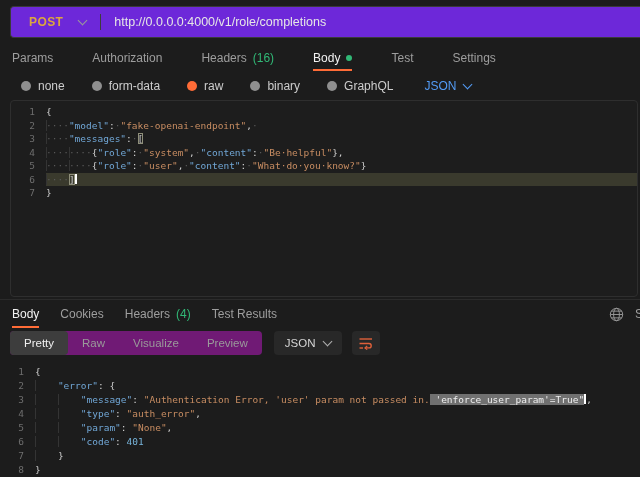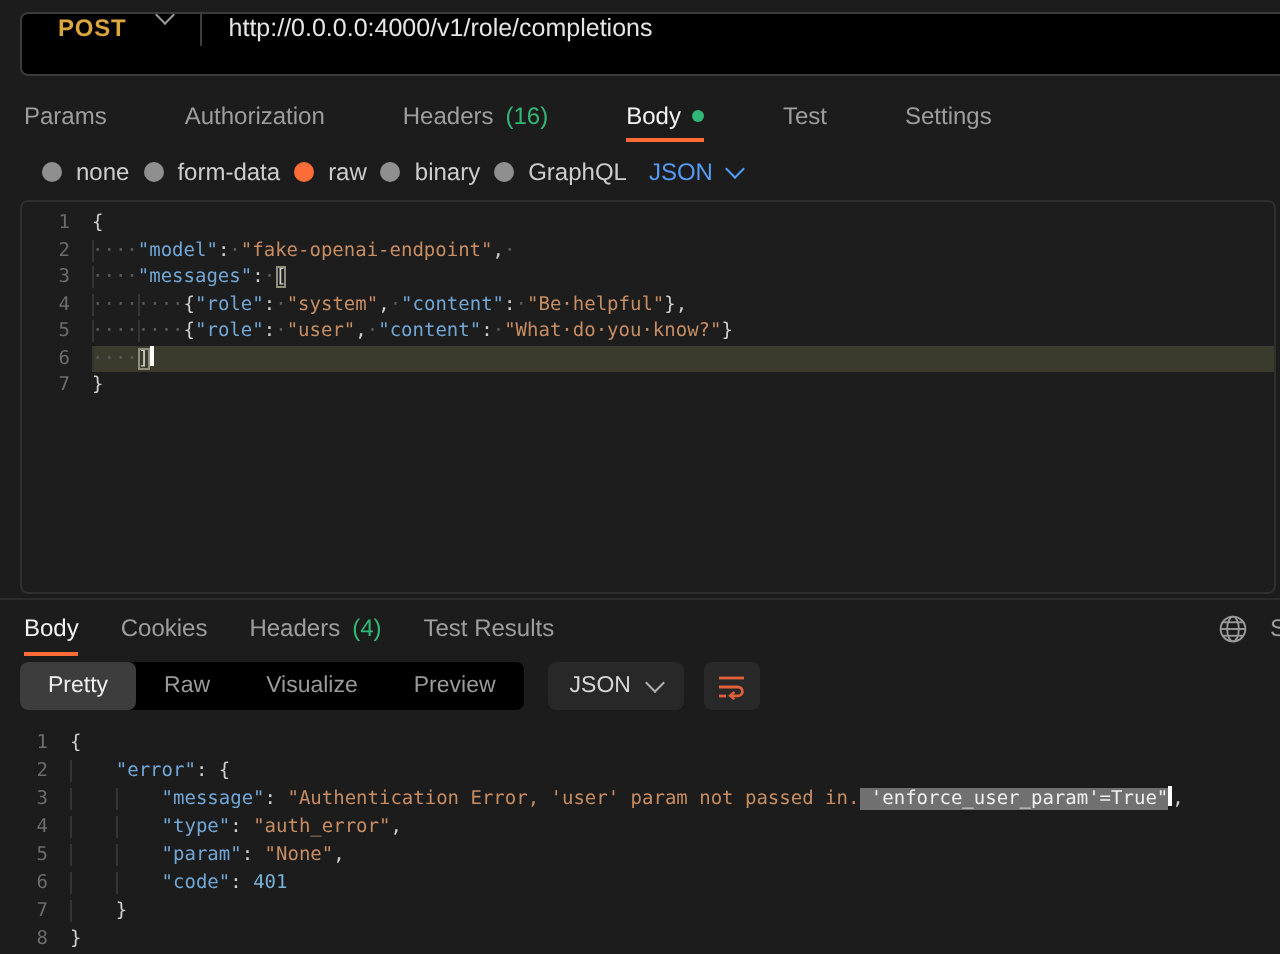--- a/index.html
+++ b/index.html
@@ -3,39 +3,39 @@
 <meta charset="utf-8">
 <style>
   html,body{margin:0;padding:0}
   body{
     width:640px;height:477px;overflow:hidden;position:relative;
     background:#1c1c1c;font-family:"Liberation Sans",sans-serif;
     -webkit-font-smoothing:antialiased;
   }
   
   .topbar{height:44px;display:flex;align-items:center;padding-left:10px}
-  .url-bar{flex:1;height:30px;background:#000000;border:1px solid #3a3a3a;border-right:none;
-    border-radius:4px 0 0 4px;display:flex;}
+  .url-bar{flex:1;height:30px;background:#6d28d9;border:1px solid #3a3a3a;border-right:none;
+    border-radius:4px 0 0 4px;display:flex;align-items:center}
   .method{color:#dca63e;font-weight:bold;font-size:12px;padding:0 16px 0 18px;letter-spacing:.4px}
   .chev{width:6px;height:6px;border-right:1.4px solid #9a9a9a;border-bottom:1.4px solid #9a9a9a;
     transform:rotate(45deg);margin-top:-3px}
   .chev.blue{border-color:#539bf5}
   .vsep{width:1px;height:16px;background:#3d3d3d;margin:0 13px 0 14px}
   .url-text{color:#e6e6e6;font-size:12.5px}
 
   
   .req-tabs{display:flex;align-items:stretch;height:27px;padding-left:12px;gap:39px;
     font-size:12px;color:#9e9e9e}
   .tab{display:flex;align-items:center;gap:6px;cursor:default}
   .tab.active{color:#f2f2f2;box-shadow:inset 0 -2px 0 #ff6c37}
   .badge-green{color:#31b876}
   .dot-green{width:6px;height:6px;border-radius:50%;background:#31b876}
 
   
-  .body-type-row{display:flex;align-items:center;height:29px;padding-left:21px;gap:7px;
+  .body-type-row{display:flex;align-items:center;height:29px;padding-left:21px;gap:27px;
     font-size:12px;color:#cdcdcd}
   .bt-item{display:flex;align-items:center}
   .radio{width:10px;height:10px;border-radius:50%;background:#8f8f8f;margin-right:7px}
   .radio.sel{background:#ff6c37}
   .json-select{color:#539bf5;display:flex;align-items:center;gap:8px;margin-left:4px}
 
   
   .editor{font-family:"DejaVu Sans Mono",monospace;font-size:9.5px}
   .cline{display:flex;align-items:center}
   .ed-req .cline{height:13.5px;line-height:13.5px}
@@ -59,21 +59,21 @@
   
   .resp-header{height:28px;border-top:1px solid #2b2b2b;margin-top:2px;display:flex;
     align-items:stretch;padding-left:12px;gap:21px;font-size:12px;color:#9e9e9e;position:relative}
   .resp-header .tab.active{color:#f2f2f2;box-shadow:inset 0 -2px 0 #ff6c37}
   .globe-btn{position:absolute;right:16px;top:6px;width:16px;height:16px;display:flex;
     align-items:center;justify-content:center}
   .save-partial{position:absolute;right:0;top:7px;width:5px;overflow:hidden;color:#9e9e9e;
     font-size:12px}
 
   .resp-toolbar{height:30px;display:flex;align-items:center;padding-left:10px;gap:10px}
-  .seg{display:flex;background:#000000;border-radius:4px;font-size:11.5px;color:#9a9a9a;
+  .seg{display:flex;background:#701a75;border-radius:4px;font-size:11.5px;color:#9a9a9a;
     height:24px;align-items:stretch}
   .seg-item{padding:0 14px;display:flex;align-items:center;border-radius:4px}
   .seg-item.active{background:#3d3d3d;color:#f0f0f0}
   .fmt-select{height:24px;background:#282828;border-radius:4px;color:#d6d6d6;font-size:11.5px;
     display:flex;align-items:center;gap:9px;padding:0 11px;margin-left:2px}
   .fmt-select .chev{border-color:#b0b0b0}
   .wrap-btn{height:24px;width:28px;background:#282828;border-radius:4px;display:flex;
     align-items:center;justify-content:center}
 
   .response-editor{padding-top:7px;background:#1c1c1c}

